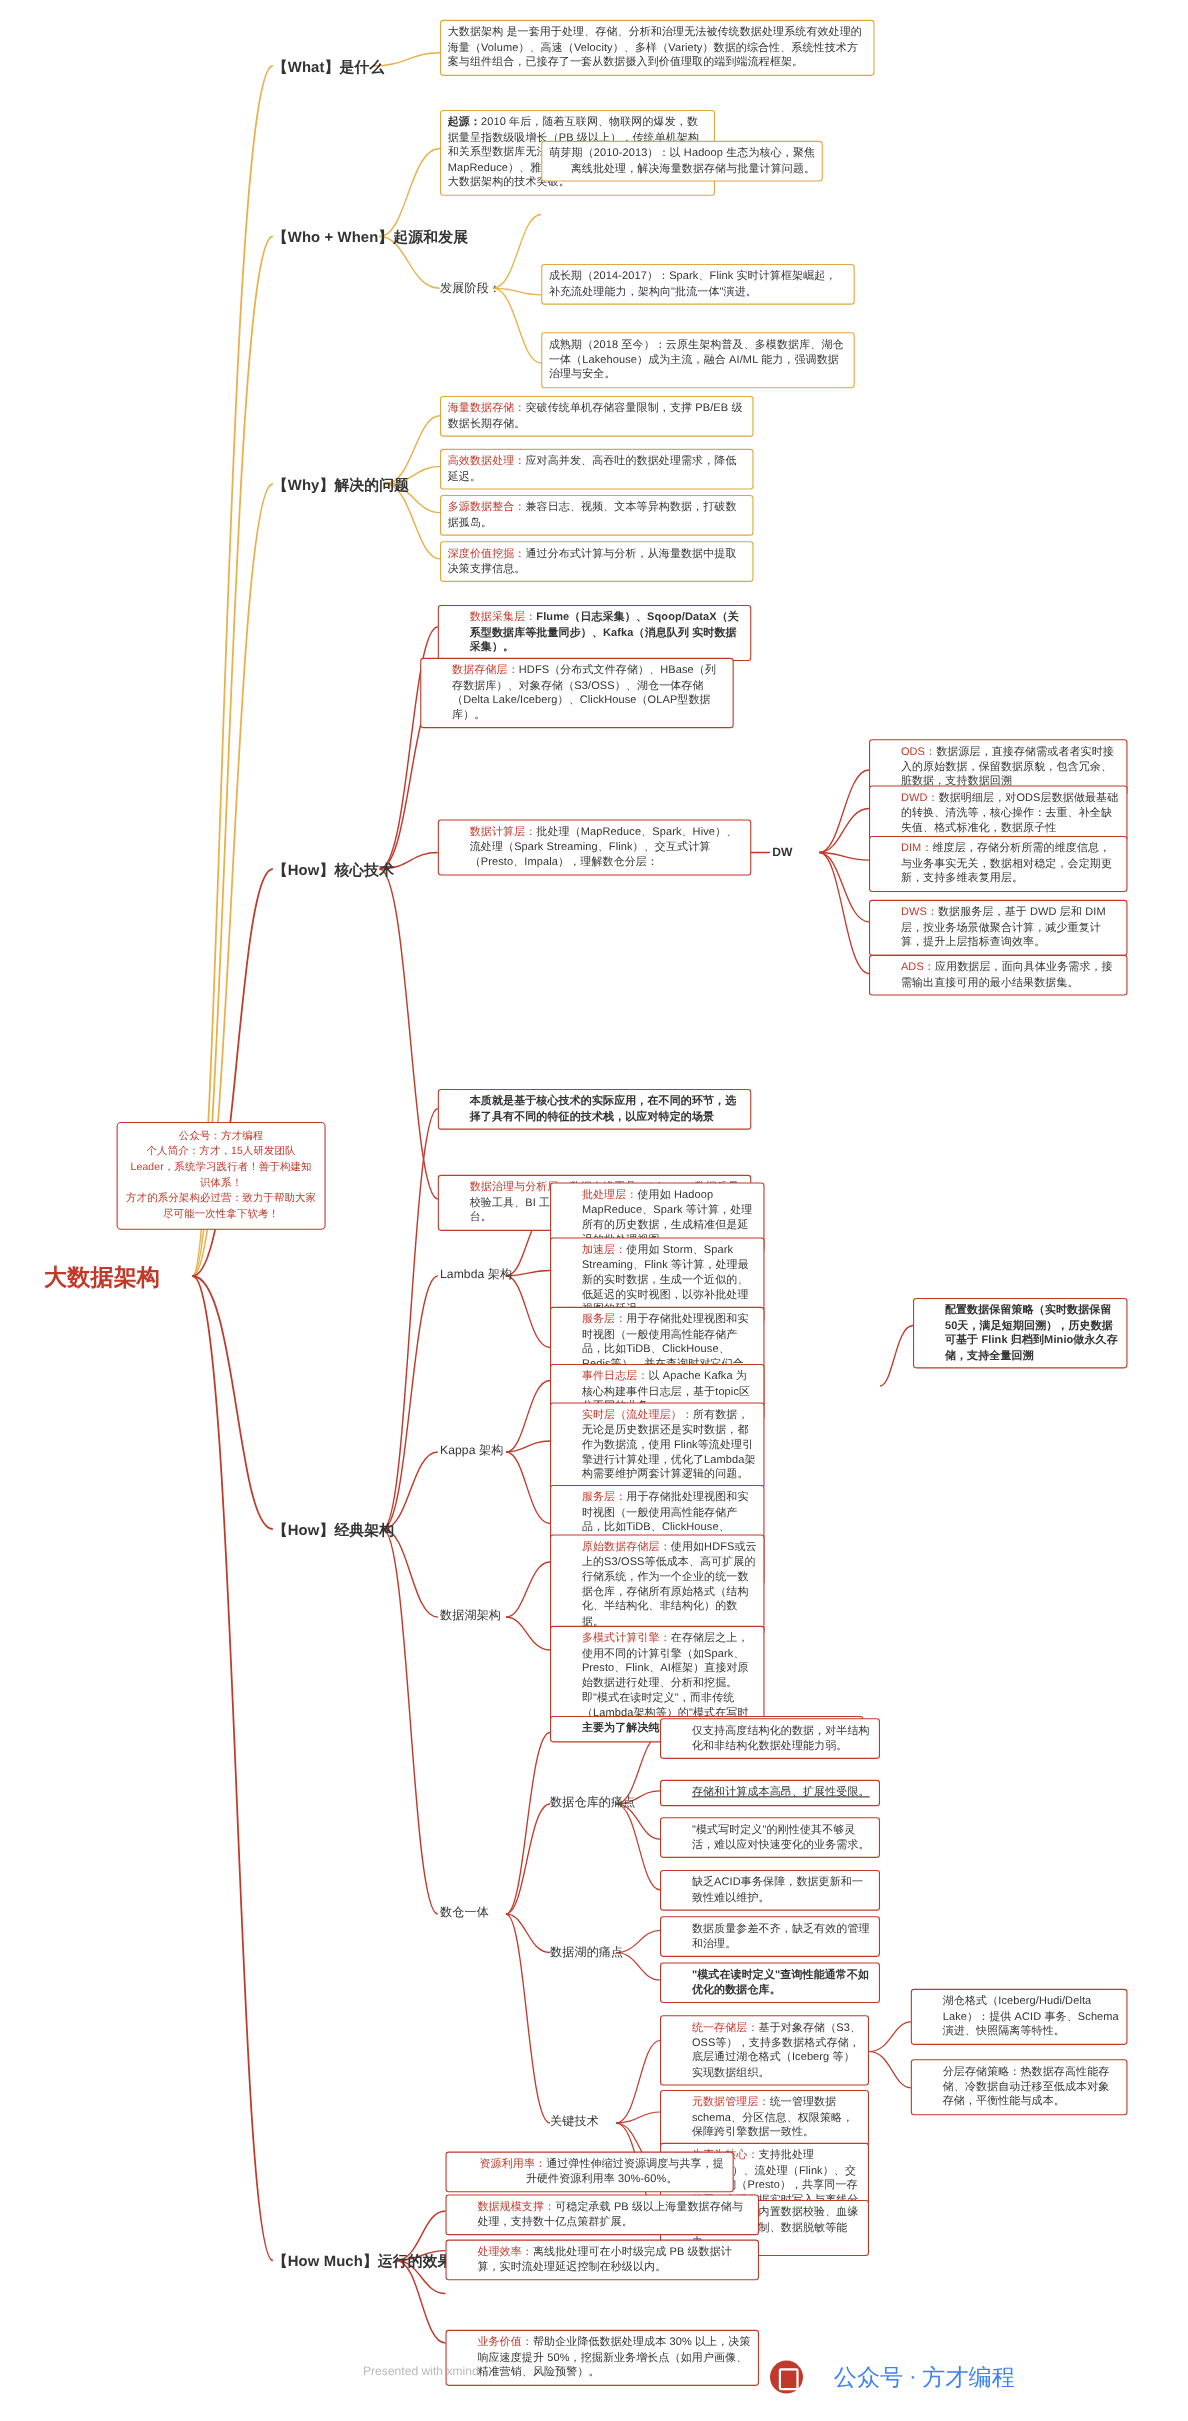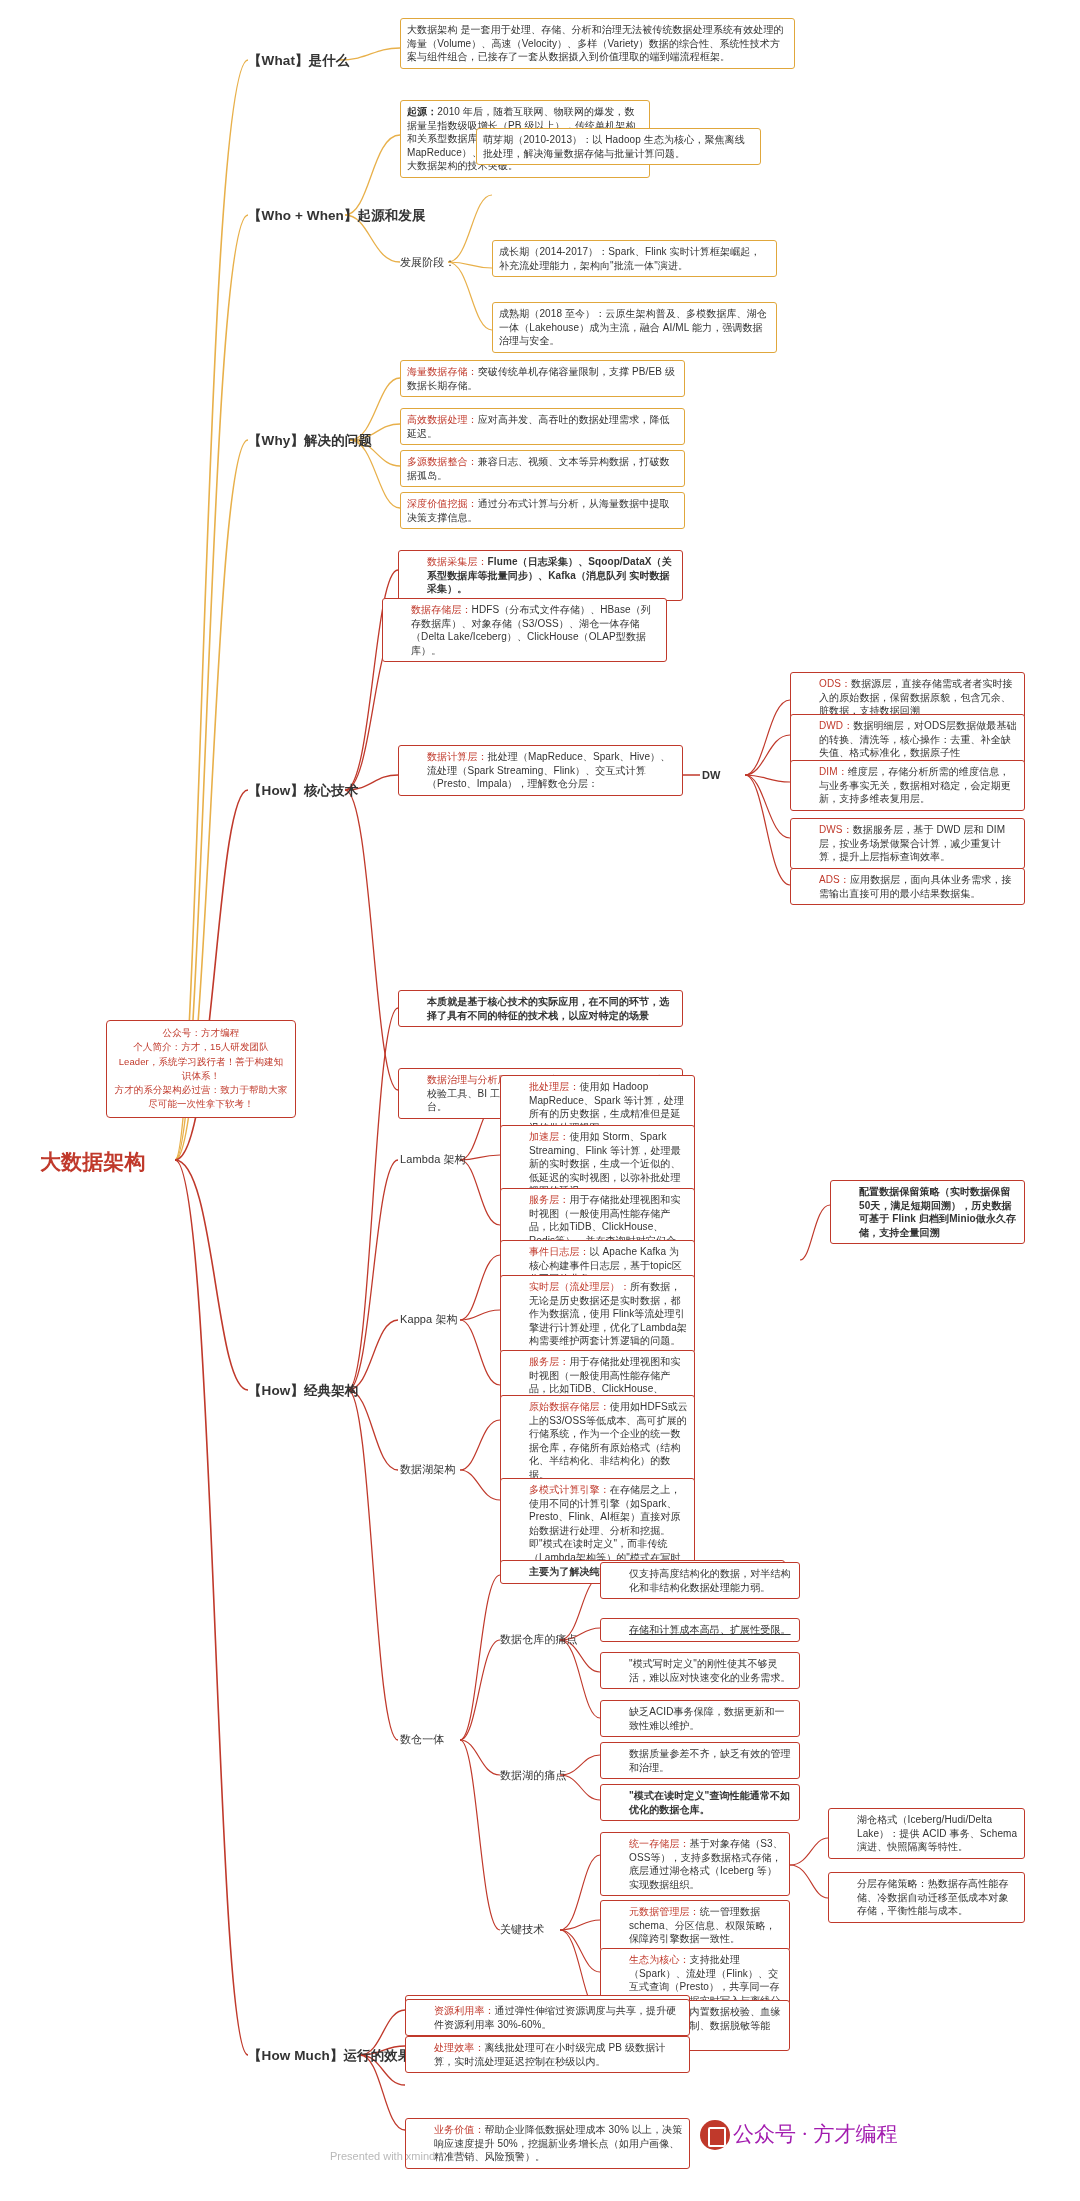--- a/index.html
+++ b/index.html
@@ -71,22 +71,22 @@
   .footer-note {
     position:absolute;
     font-size:11px;
     color:#b9b9b9;
     left:330px; top:2150px;
   }
   .brandbar {
     position:absolute;
     left:700px; top:2120px;
     width:380px; height:81px;
-    display:flex; gap:3px;
-    font-size:21px; color:#a21caf;
+    display:flex; align-items:center; gap:28px;
+    font-size:21px; color:#3b82f6;
     font-family:"Liberation Serif", serif;
   }
   .brand-logo {
     width:30px; height:30px; border-radius:50%;
     background:#c0392b; position:relative; flex:none;
   }
   .brand-logo:after{
     content:""; position:absolute; left:8px; top:7px;
     width:14px; height:16px; border:2.5px solid #fff; border-radius:2px;
   }
@@ -176,21 +176,21 @@
   <div class="node lvl1" style="left:248px; top:52px;">【What】是什么</div>
   <div class="node box orange" style="left:400px; top:18px; width:395px;">
     <span class="txt">大数据架构 是一套用于处理、存储、分析和治理无法被传统数据处理系统有效处理的海量（Volume）、高速（Velocity）、多样（Variety）数据的综合性、系统性技术方案与组件组合，已接存了一套从数据摄入到价值理取的端到端流程框架。</span>
   </div>
 
   <div class="node lvl1" style="left:248px; top:207px;">【Who + When】起源和发展</div>
   <div class="node box orange" style="left:400px; top:100px; width:250px;">
     <span class="bk">起源：</span><span>2010 年后，随着互联网、物联网的爆发，数据量呈指数级吸增长（PB 级以上），传统单机架构和关系型数据库无法支撑，谷歌（CFS、MapReduce）、雅虎（Hadoop）等企业主导了早期大数据架构的技术突破。</span>
   </div>
   <div class="node lvl2" style="left:400px; top:255px;">发展阶段：</div>
-  <div class="node box orange" style="left:476px; top:128px; width:285px;">萌芽期（2010-2013）：以 Hadoop 生态为核心，聚焦离线批处理，解决海量数据存储与批量计算问题。</div>
+  <div class="node box orange" style="left:492px; top:128px; width:256px;text-align:right;">萌芽期（2010-2013）：以 Hadoop 生态为核心，聚焦离线批处理，解决海量数据存储与批量计算问题。</div>
   <div class="node box orange" style="left:492px; top:240px; width:285px;">成长期（2014-2017）：Spark、Flink 实时计算框架崛起，补充流处理能力，架构向"批流一体"演进。</div>
   <div class="node box orange" style="left:492px; top:302px; width:285px;">成熟期（2018 至今）：云原生架构普及、多模数据库、湖仓一体（Lakehouse）成为主流，融合 AI/ML 能力，强调数据治理与安全。</div>
 
   <div class="node lvl1" style="left:248px; top:432px;">【Why】解决的问题</div>
   <div class="node box orange" style="left:400px; top:360px; width:285px;">
     <span class="b">海量数据存储：</span><span>突破传统单机存储容量限制，支撑 PB/EB 级数据长期存储。</span>
   </div>
   <div class="node box orange" style="left:400px; top:408px; width:285px;">
     <span class="b">高效数据处理：</span><span>应对高并发、高吞吐的数据处理需求，降低延迟。</span>
   </div>
@@ -305,21 +305,21 @@
     <span>分层存储策略：</span><span>热数据存高性能存储、冷数据自动迁移至低成本对象存储，平衡性能与成本。</span>
   </div>
 
   <div class="node lvl1" style="left:248px; top:2047px;">【How Much】运行的效果</div>
   <div class="node box red" style="left:405px; top:1995px; width:285px;">
     <span class="b">数据规模支撑：</span><span>可稳定承载 PB 级以上海量数据存储与处理，支持数十亿点策群扩展。</span>
   </div>
   <div class="node box red" style="left:405px; top:2036px; width:285px;">
     <span class="b">处理效率：</span><span>离线批处理可在小时级完成 PB 级数据计算，实时流处理延迟控制在秒级以内。</span>
   </div>
-  <div class="node box red" style="left:405px; top:1999px; width:285px;">
+  <div class="node box red" style="left:405px; top:1956px; width:262px;text-align:center;">
     <span class="b">资源利用率：</span><span>通过弹性伸缩过资源调度与共享，提升硬件资源利用率 30%-60%。</span>
   </div>
   <div class="node box red" style="left:405px; top:2118px; width:285px;">
     <span class="b">业务价值：</span><span>帮助企业降低数据处理成本 30% 以上，决策响应速度提升 50%，挖掘新业务增长点（如用户画像、精准营销、风险预警）。</span>
   </div>
 
   <div class="footer-note">Presented with xmind</div>
 
   <div class="brandbar">
     <span class="brand-logo"></span>

